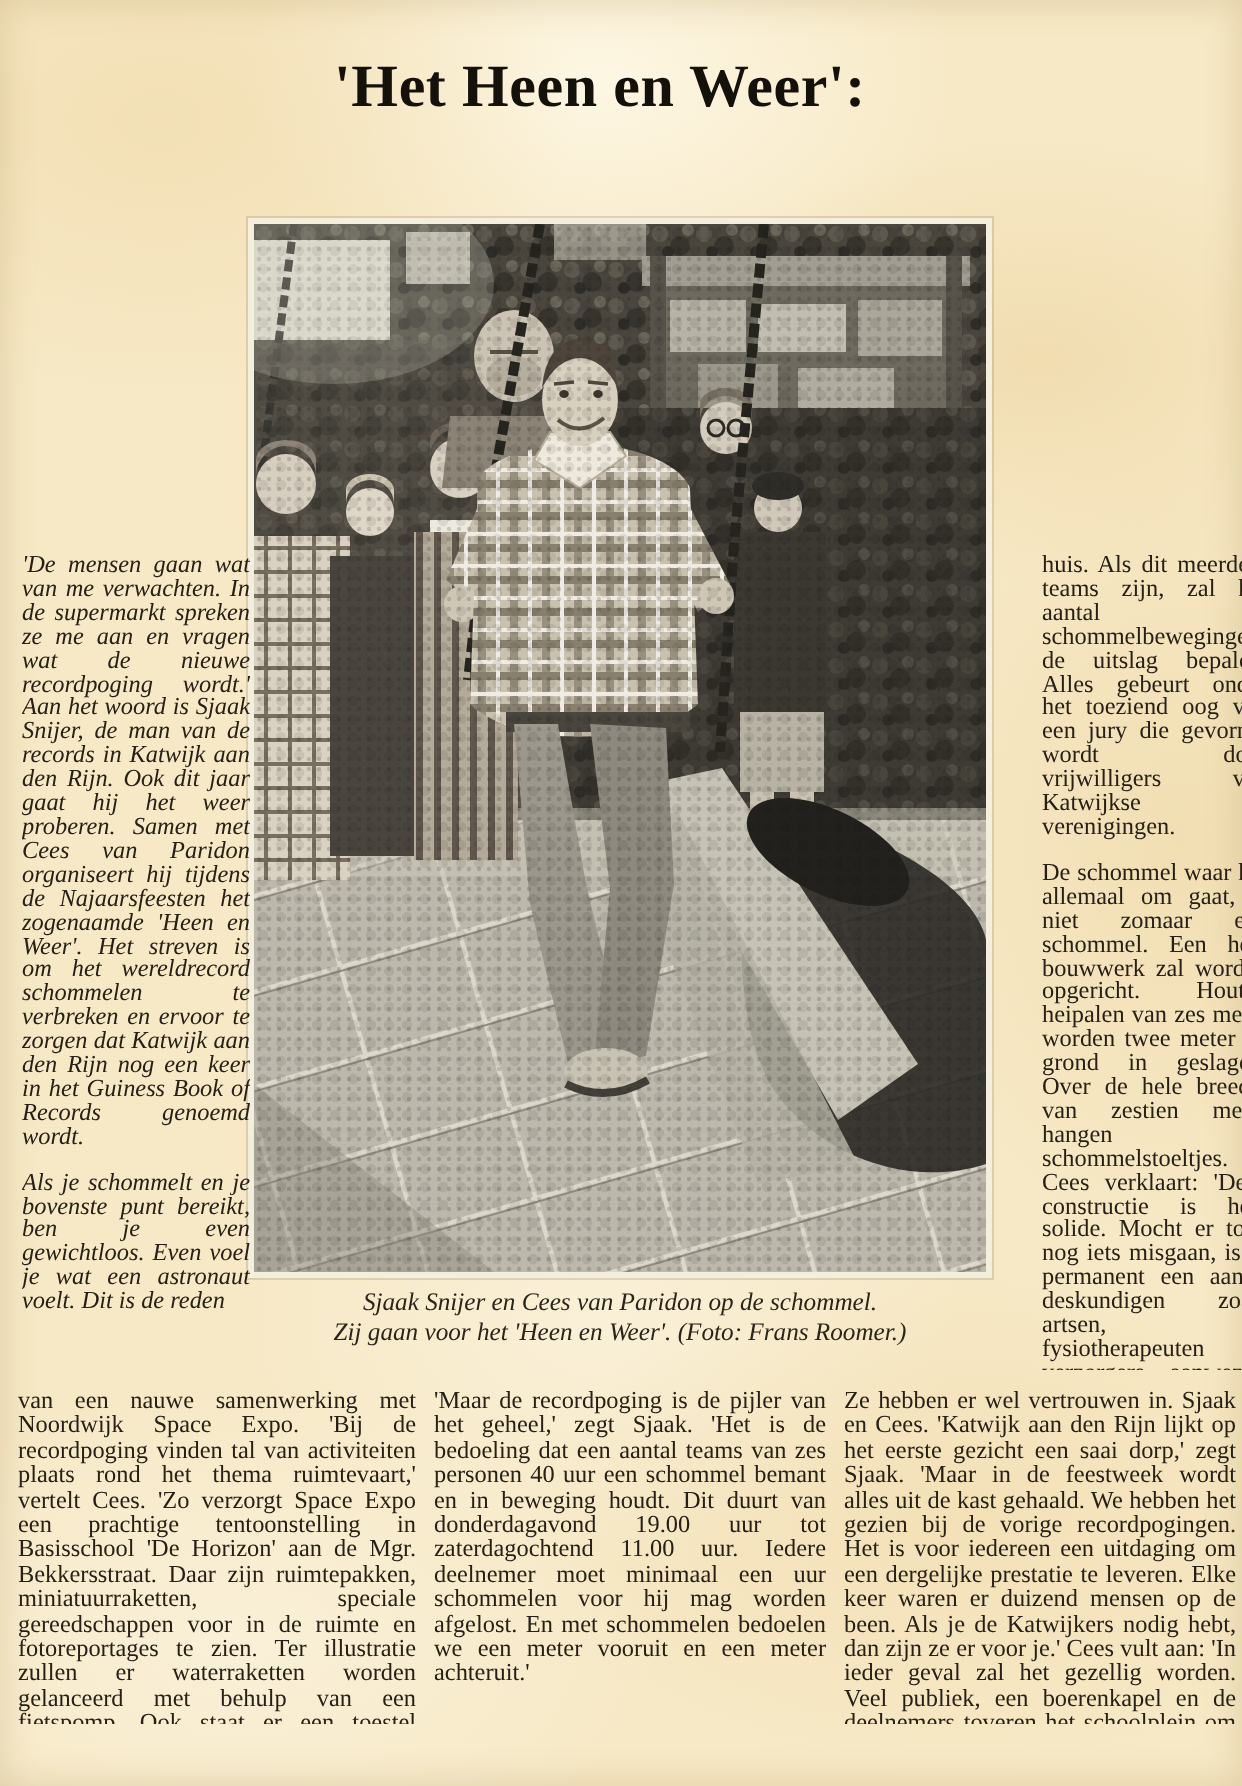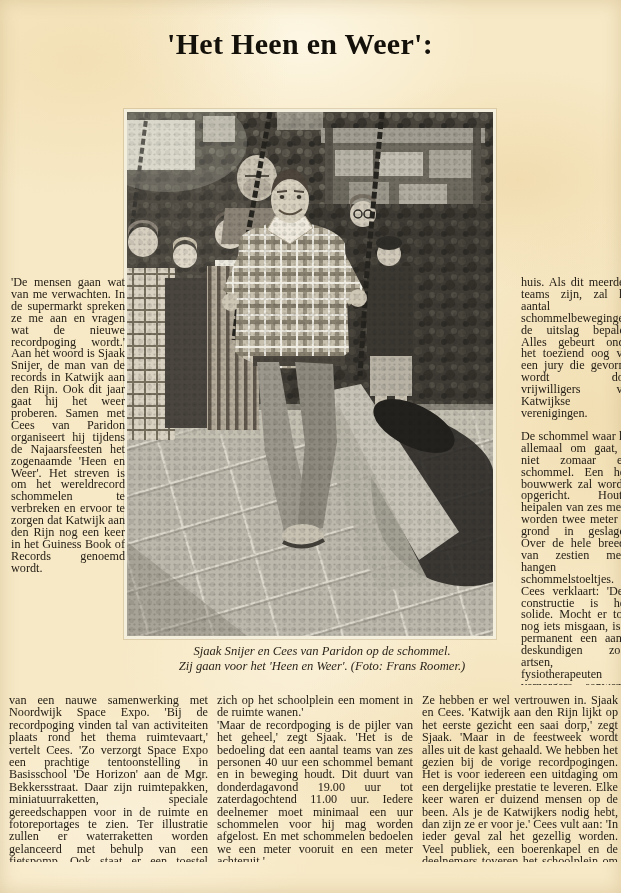--- a/index.html
+++ b/index.html
@@ -27,31 +27,31 @@
     font-size:30px;line-height:32px;letter-spacing:.3px;
   }
   .photo-frame{
     position:absolute;left:124px;top:109px;width:366px;height:524px;
     border:3px solid #f4eedd;
     box-shadow:0 0 0 1px rgba(120,100,60,.2);
     background:#9d9a90;
   }
   .photo-frame svg{display:block;width:100%;height:100%;}
   .caption{
-    position:absolute;left:136px;top:644px;width:372px;
+    position:absolute;left:124px;top:644px;width:372px;
     text-align:center;font-style:italic;
     font-size:12.6px;line-height:14.5px;color:#2b241a;
   }
   .col{
     position:absolute;
     font-size:12.2px;line-height:11.9px;
     text-align:justify;overflow:hidden;
   }
   .col p{margin:0 0 11px 0;}
-  .col-left  {left:11px;  top:277px; width:114px; height:424px;}
+  .col-left  {left:11px;  top:277px; width:114px; height:424px;font-style:italic;}
   .col-right {left:505px; top:277px; width:113px; height:408px;margin-left:16px;}
   .bcol{
     position:absolute;top:694px;height:168px;
     font-size:12.2px;line-height:12.4px;
     text-align:justify;overflow:hidden;
   }
   .bcol p{margin:0;}
   .bcol-left  {left:9px;   width:199px;}
   .bcol-middle{left:217px; width:196px;}
   .bcol-right {left:422px; width:196px;}
@@ -204,33 +204,33 @@
     </svg>
   </div>
 
   <div class="caption">
     <div>Sjaak Snijer en Cees van Paridon op de schommel.</div>
     <div>Zij gaan voor het 'Heen en Weer'. (Foto: Frans Roomer.)</div>
   </div>
 
   <div class="col col-left">
     <p>'De mensen gaan wat van me verwachten. In de supermarkt spreken ze me aan en vragen wat de nieuwe recordpoging wordt.' Aan het woord is Sjaak Snijer, de man van de records in Katwijk aan den Rijn. Ook dit jaar gaat hij het weer proberen. Samen met Cees van Paridon organiseert hij tijdens de Najaarsfeesten het zogenaamde 'Heen en Weer'. Het streven is om het wereldrecord schommelen te verbreken en ervoor te zorgen dat Katwijk aan den Rijn nog een keer in het Guiness Book of Records genoemd wordt.</p>
+    <p>Als je schommelt en je bovenste punt bereikt, ben je even gewichtloos. Even voel je wat een astronaut voelt. Dit is de reden</p>
   </div>
 
   <div class="col col-right">
     <p>huis. Als dit meerdere teams zijn, zal het aantal schommelbewegingen de uitslag bepalen. Alles gebeurt onder het toeziend oog van een jury die gevormd wordt door vrijwilligers van Katwijkse verenigingen.</p>
     <p>De schommel waar het allemaal om gaat, is niet zomaar een schommel. Een heel bouwwerk zal worden opgericht. Houten heipalen van zes meter worden twee meter de grond in geslagen. Over de hele breedte van zestien meter hangen de schommelstoeltjes. Cees verklaart: 'Deze constructie is heel solide. Mocht er toch nog iets misgaan, is er permanent een aantal deskundigen zoals artsen, fysiotherapeuten en verzorgers aanwezig. De veiligheid gaat boven alles.'</p>
   </div>
 
   <div class="bcol bcol-left">
     <p>van een nauwe samenwerking met Noordwijk Space Expo. 'Bij de recordpoging vinden tal van activiteiten plaats rond het thema ruimtevaart,' vertelt Cees. 'Zo verzorgt Space Expo een prachtige tentoonstelling in Basisschool 'De Horizon' aan de Mgr. Bekkersstraat. Daar zijn ruimtepakken, miniatuurraketten, speciale gereedschappen voor in de ruimte en fotoreportages te zien. Ter illustratie zullen er waterraketten worden gelanceerd met behulp van een fietspomp. Ook staat er een toestel waarop astronauten trainen om aan de gewichtloosheid te wennen. Mensen kunnen</p>
   </div>
 
   <div class="bcol bcol-middle">
-    <p>zich op het schoolplein een moment in de ruimte wanen.'</p>
     <p>'Maar de recordpoging is de pijler van het geheel,' zegt Sjaak. 'Het is de bedoeling dat een aantal teams van zes personen 40 uur een schommel bemant en in beweging houdt. Dit duurt van donderdagavond 19.00 uur tot zaterdagochtend 11.00 uur. Iedere deelnemer moet minimaal een uur schommelen voor hij mag worden afgelost. En met schommelen bedoelen we een meter vooruit en een meter achteruit.'</p>
 
   </div>
 
   <div class="bcol bcol-right">
     <p>Ze hebben er wel vertrouwen in. Sjaak en Cees. 'Katwijk aan den Rijn lijkt op het eerste gezicht een saai dorp,' zegt Sjaak. 'Maar in de feestweek wordt alles uit de kast gehaald. We hebben het gezien bij de vorige recordpogingen. Het is voor iedereen een uitdaging om een dergelijke prestatie te leveren. Elke keer waren er duizend mensen op de been. Als je de Katwijkers nodig hebt, dan zijn ze er voor je.' Cees vult aan: 'In ieder geval zal het gezellig worden. Veel publiek, een boerenkapel en de deelnemers toveren het schoolplein om in een groot feestterrein.'</p>
   </div>
 
 </div>
 

